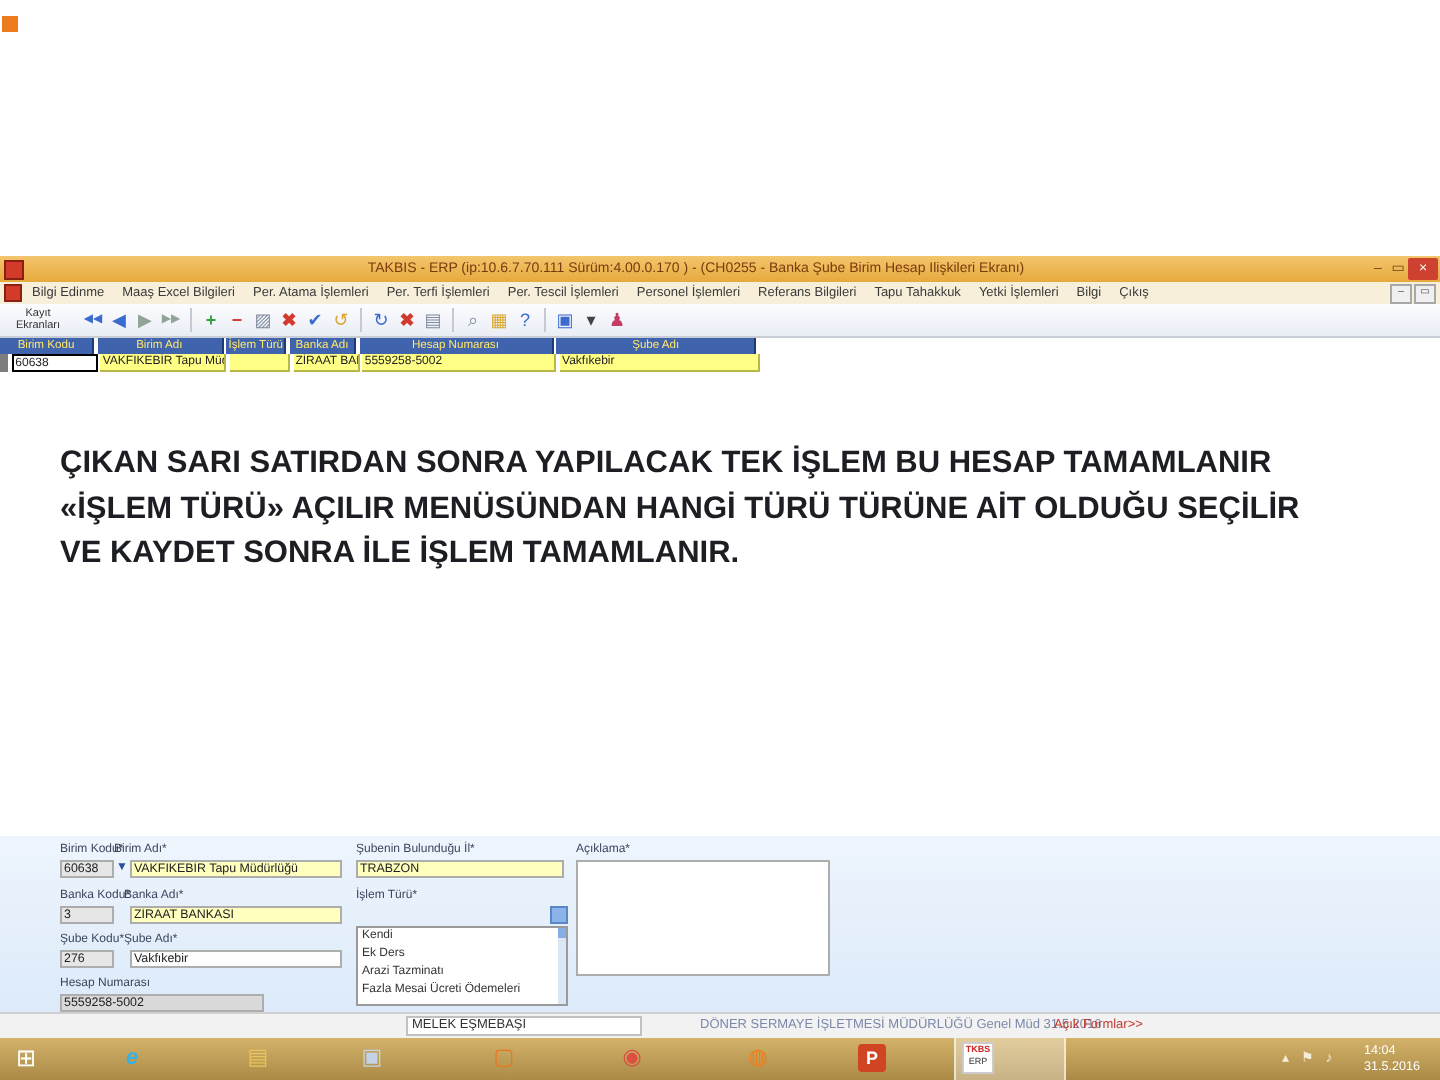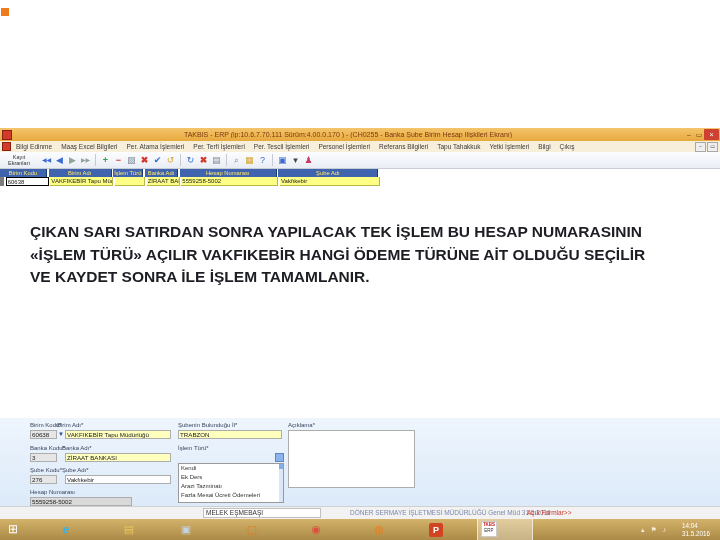--- a/index.html
+++ b/index.html
@@ -174,22 +174,22 @@
       <span class="gc editor" style="width:43px">60638</span>
       <span class="gc" style="width:63px">VAKFIKEBİR Tapu Müdürlüğü</span>
       <span class="gc" style="width:30px"></span>
       <span class="gc" style="width:33px">ZİRAAT BANKASI</span>
       <span class="gc" style="width:97px">5559258-5002</span>
       <span class="gc" style="width:100px">Vakfıkebir</span>
     </div>
   </div>
 
   <div class="bigtext">
-    <div>ÇIKAN SARI SATIRDAN SONRA YAPILACAK TEK İŞLEM BU HESAP NUMARASININ</div>
-    <div>«İŞLEM TÜRÜ» AÇILIR VAKFIKEBİR HANGİ ÖDEME TÜRÜNE AİT OLDUĞU SEÇİLİR</div>
+    <div>ÇIKAN SARI SATIRDAN SONRA YAPILACAK TEK İŞLEM BU HESAP TAMAMLANIR</div>
+    <div>«İŞLEM TÜRÜ» AÇILIR MENÜSÜNDAN HANGİ TÜRÜ TÜRÜNE AİT OLDUĞU SEÇİLİR</div>
     <div>VE KAYDET SONRA İLE İŞLEM TAMAMLANIR.</div>
   </div>
 
   <div class="form">
     <span class="lbl" style="left:30px;top:4px">Birim Kodu*</span>
     <span class="lbl" style="left:57px;top:4px">Birim Adı*</span>
     <span class="lbl" style="left:178px;top:4px">Şubenin Bulunduğu İl*</span>
     <span class="lbl" style="left:288px;top:4px">Açıklama*</span>
 
     <span class="fld grey" style="left:30px;top:12px;width:27px">60638</span>

